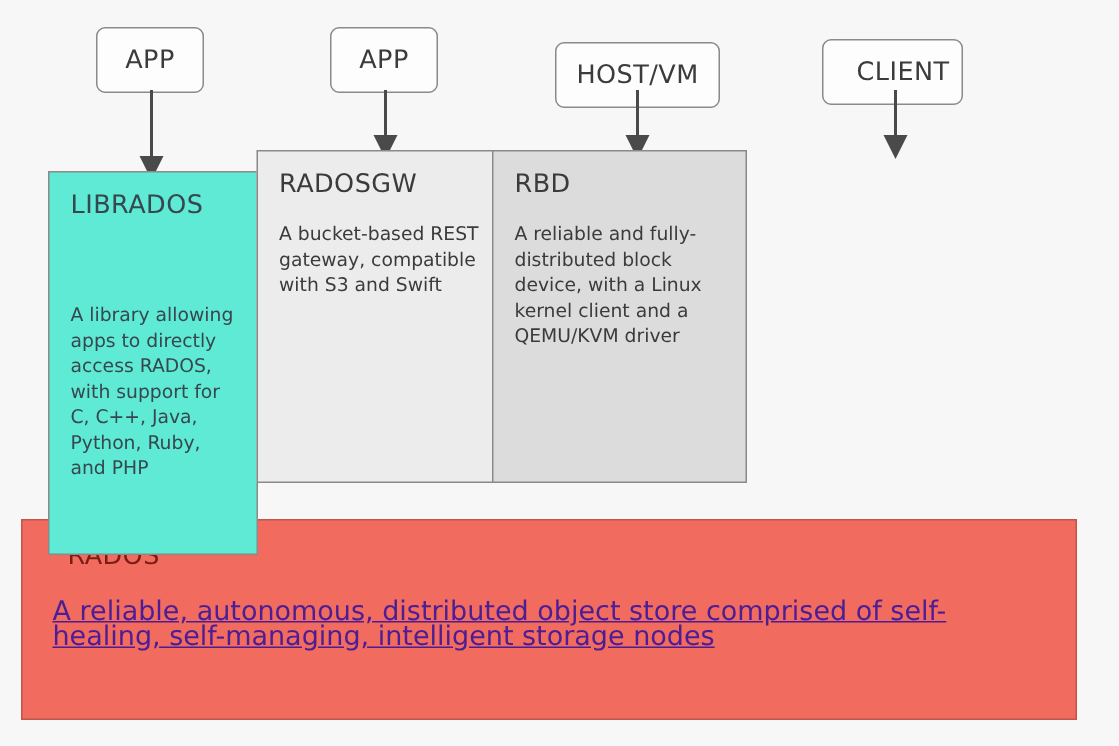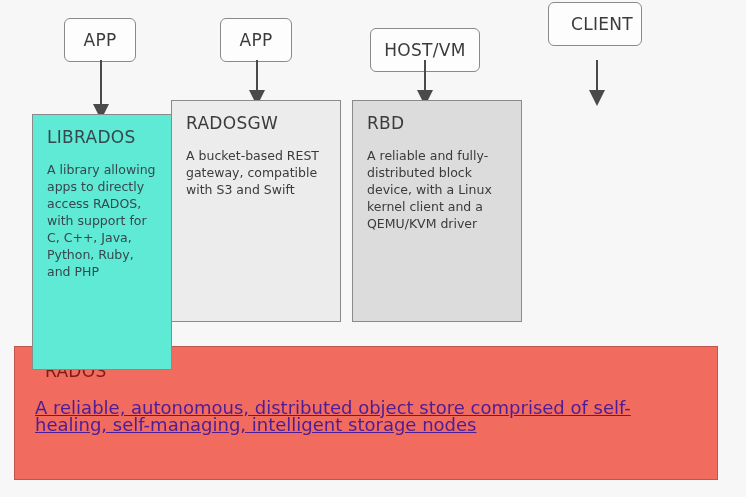--- a/index.html
+++ b/index.html
@@ -56,21 +56,21 @@
     top: 46px;
     font-size: 12.5px;
     line-height: 17px;
   }
 
   #librados {
     background: #5eead4;
     color: #2b2b2b;
   }
   #librados .title { color: #37474f; }
-  #librados .desc  { color: #37474f; }
+  #librados .desc  { color: #37474f; margin-top: 40px; }
 
   #radosgw, #cephfs {
     background: #ececec;
     color: #3b3b3b;
   }
   #rbd {
     background: #dcdcdc;
     color: #3b3b3b;
   }
 
@@ -103,21 +103,21 @@
   </div>
 
   <div class="toplabel" id="lbl-app-mid" style="left:220px; top:18px; width:72px; height:44px;">
     <span>APP</span>
   </div>
 
   <div class="toplabel" id="lbl-host-vm" style="left:370px; top:28px; width:110px; height:44px;">
     <span>HOST/VM</span>
   </div>
 
-  <div class="toplabel" id="lbl-client" style="left:548px; top:2px; width:94px; height:44px;padding-left:14px;">
+  <div class="toplabel" id="lbl-client" style="left:548px; top:26px; width:94px; height:44px;padding-left:14px;">
     <span>CLIENT</span>
   </div>
 
   <svg class="arrow" style="left:84px; top:60px;" width="34" height="62" viewBox="0 0 34 62">
     <line x1="17" y1="0" x2="17" y2="46" stroke="#4a4a4a" stroke-width="2"></line>
     <polygon points="17,60 9,44 25,44" fill="#4a4a4a"></polygon>
   </svg>
 
   <svg class="arrow" style="left:240px; top:60px;" width="34" height="48" viewBox="0 0 34 48">
     <line x1="17" y1="0" x2="17" y2="32" stroke="#4a4a4a" stroke-width="2"></line>
@@ -142,19 +142,19 @@
   <div class="block" id="librados" style="left:32px; top:114px; width:140px; height:256px;">
     <div class="title">LIBRADOS</div>
     <div class="desc">A library allowing apps to directly access RADOS, with support for C, C++, Java, Python, Ruby, and PHP</div>
   </div>
 
   <div class="block" id="radosgw" style="left:171px; top:100px; width:170px; height:222px;">
     <div class="title">RADOSGW</div>
     <div class="desc">A bucket-based REST gateway, compatible with S3 and Swift</div>
   </div>
 
-  <div class="block" id="rbd" style="left:352px; top:100px; width:170px; height:222px;">
+  <div class="block" id="rbd" style="left:328px; top:100px; width:170px; height:222px;">
     <div class="title">RBD</div>
     <div class="desc">A reliable and fully-distributed block device, with a Linux kernel client and a QEMU/KVM driver</div>
   </div>
 
 
 </div>
 
 </body></html>

